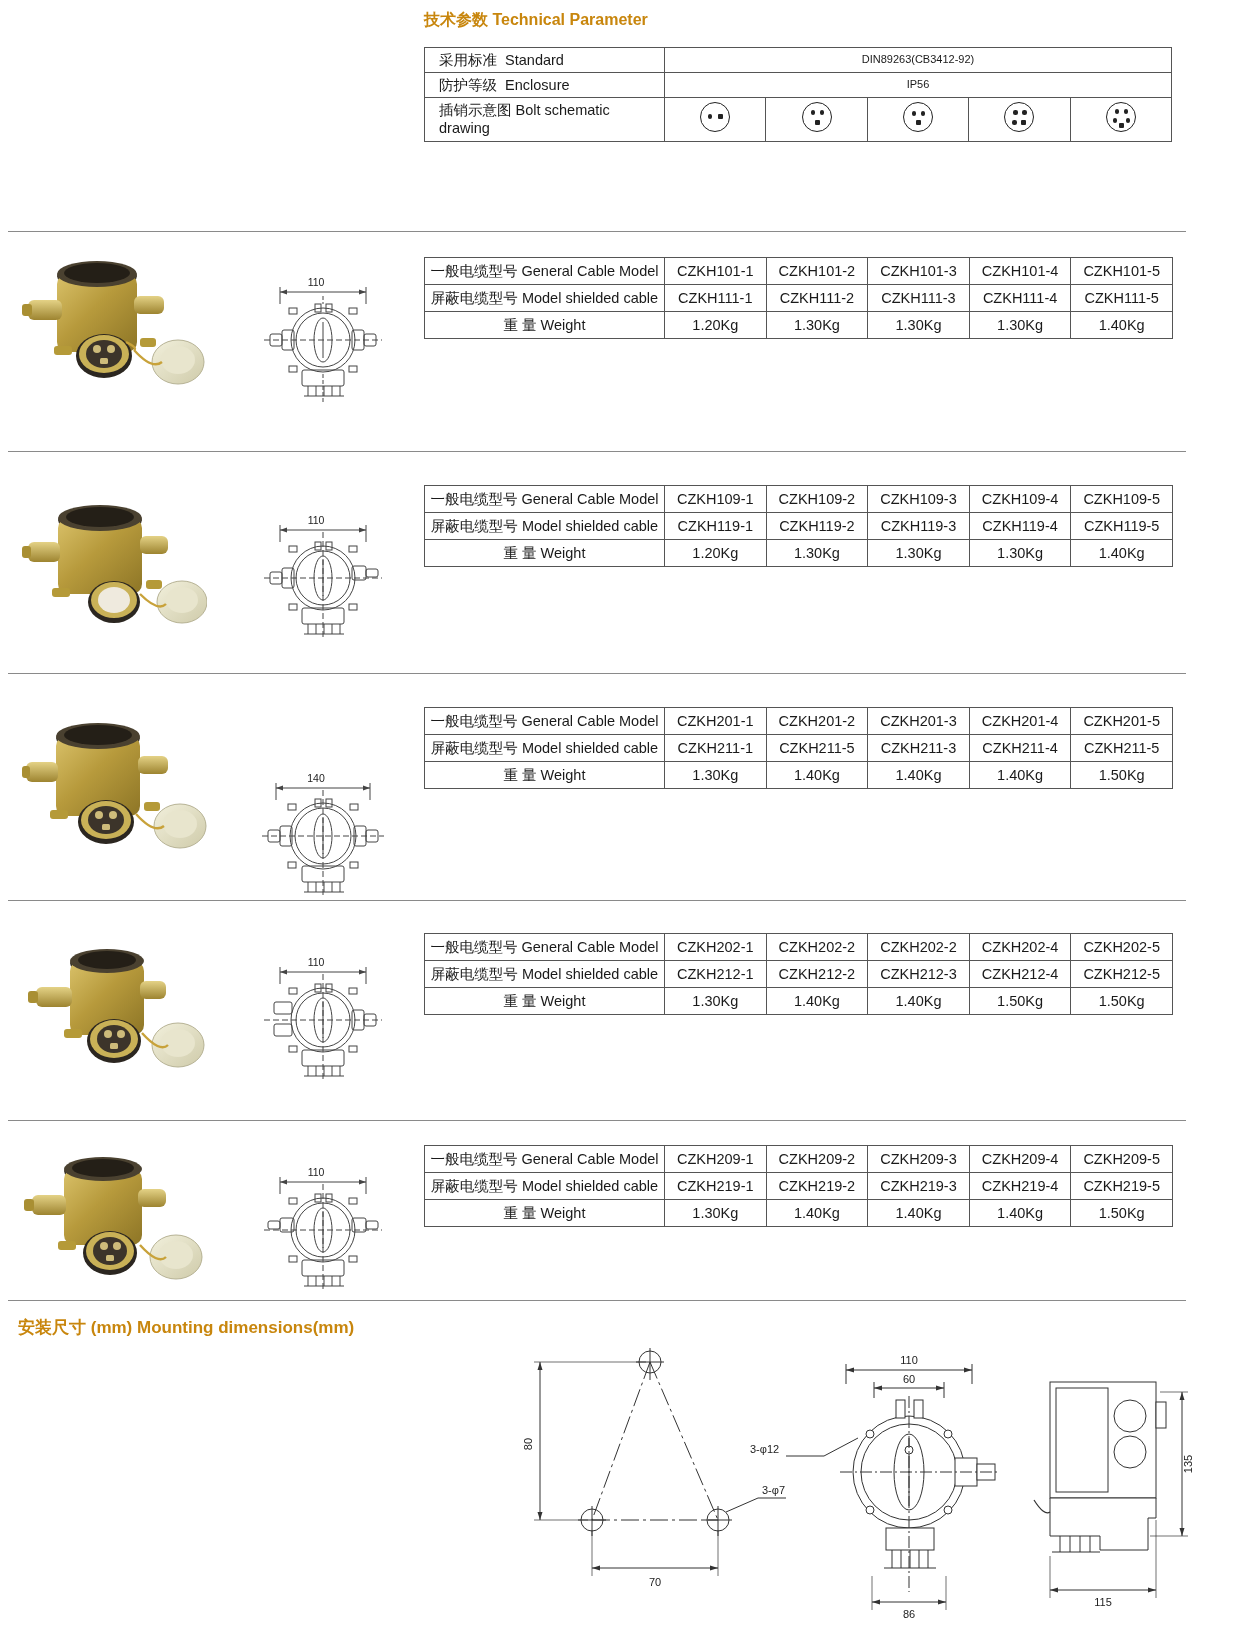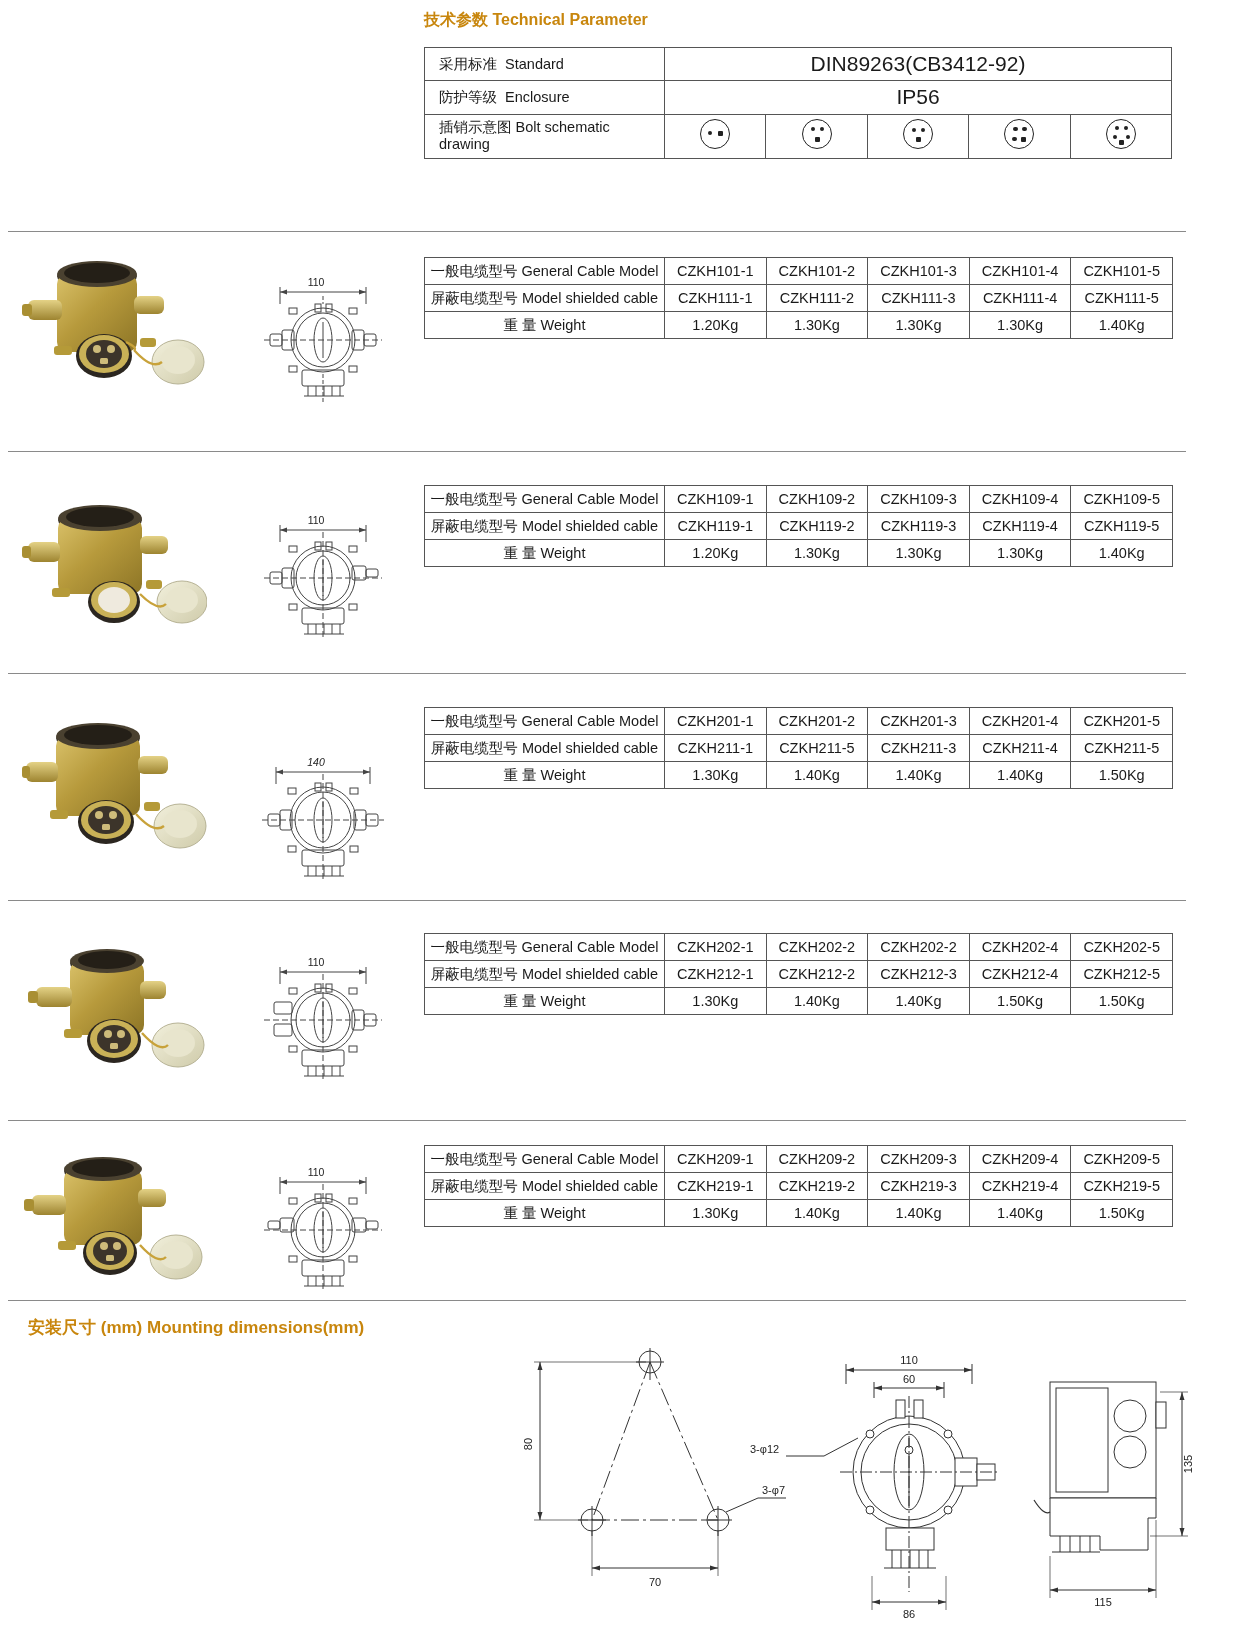--- a/index.html
+++ b/index.html
@@ -18,21 +18,21 @@
   .section-title {
     position: absolute;
     font-size: 16px;
     font-weight: bold;
     color: #c8860d;
     letter-spacing: 0px;
     white-space: nowrap;
     text-align: right;
   }
   #tech-title { left: 424px; top: 10px; }
-  #mount-title { left: 28px; top: 1316px; font-size: 17px; }
+  #mount-title { left: 18px; top: 1316px; font-size: 17px; }
 
   
   table.p-table {
     position: absolute;
     border-collapse: collapse;
     table-layout: fixed;
     padding-left: 31px;
   }
   table.p-table td {
     border: 1px solid #555;
@@ -44,21 +44,21 @@
   }
 
   
   #tech-table { left: 424px; top: 47px; width: 748px; }
   #tech-table td.lbl {
     width: 240px;
     text-align: left;
     padding-left: 14px;
   }
   #tech-table td.lbl.twoline { line-height: 1.2; }
-  #tech-table td.span { font-size: 21px; }
+  #tech-table td.span { font-size: 11px; }
   #tech-table td.v { width: 101.6px; font-size: 15px; }
 
   
   .bolt-cell { height: 44px; }
   .bolt {
     width: 30px; height: 30px; border-radius: 50%;
     border: 1.4px solid #222;
     display: inline-block;
     position: relative;
   }
@@ -379,21 +379,21 @@
       <line x1="68" y1="116" x2="68" y2="126"></line>
       <line x1="76" y1="116" x2="76" y2="126"></line>
       <line x1="84" y1="116" x2="84" y2="126"></line>
       <line x1="48" y1="126" x2="88" y2="126"></line>
       <line x1="8" y1="70" x2="126" y2="70" stroke-dasharray="6 3"></line>
       <line x1="67" y1="24" x2="67" y2="132" stroke-dasharray="6 3"></line>
     </g>
   </svg>
 </div>
 
-<div class="drawing" style="left:256px; top:750px;font-style:italic;">
+<div class="drawing" style="left:256px; top:766px;">
   <svg viewBox="0 0 135 140" width="135" height="140">
     <g stroke="#444" fill="none" stroke-width="1">
       <line x1="20" y1="22" x2="114" y2="22"></line>
       <line x1="20" y1="17" x2="20" y2="34"></line>
       <line x1="114" y1="17" x2="114" y2="34"></line>
       <polygon points="20,22 27,19.5 27,24.5" fill="#444" stroke="none"></polygon>
       <polygon points="114,22 107,19.5 107,24.5" fill="#444" stroke="none"></polygon>
       <text class="tiny" x="60" y="16" text-anchor="middle" stroke="none" fill="#222">140</text>
       <circle cx="67" cy="70" r="33"></circle>
       <circle cx="67" cy="70" r="28"></circle>

